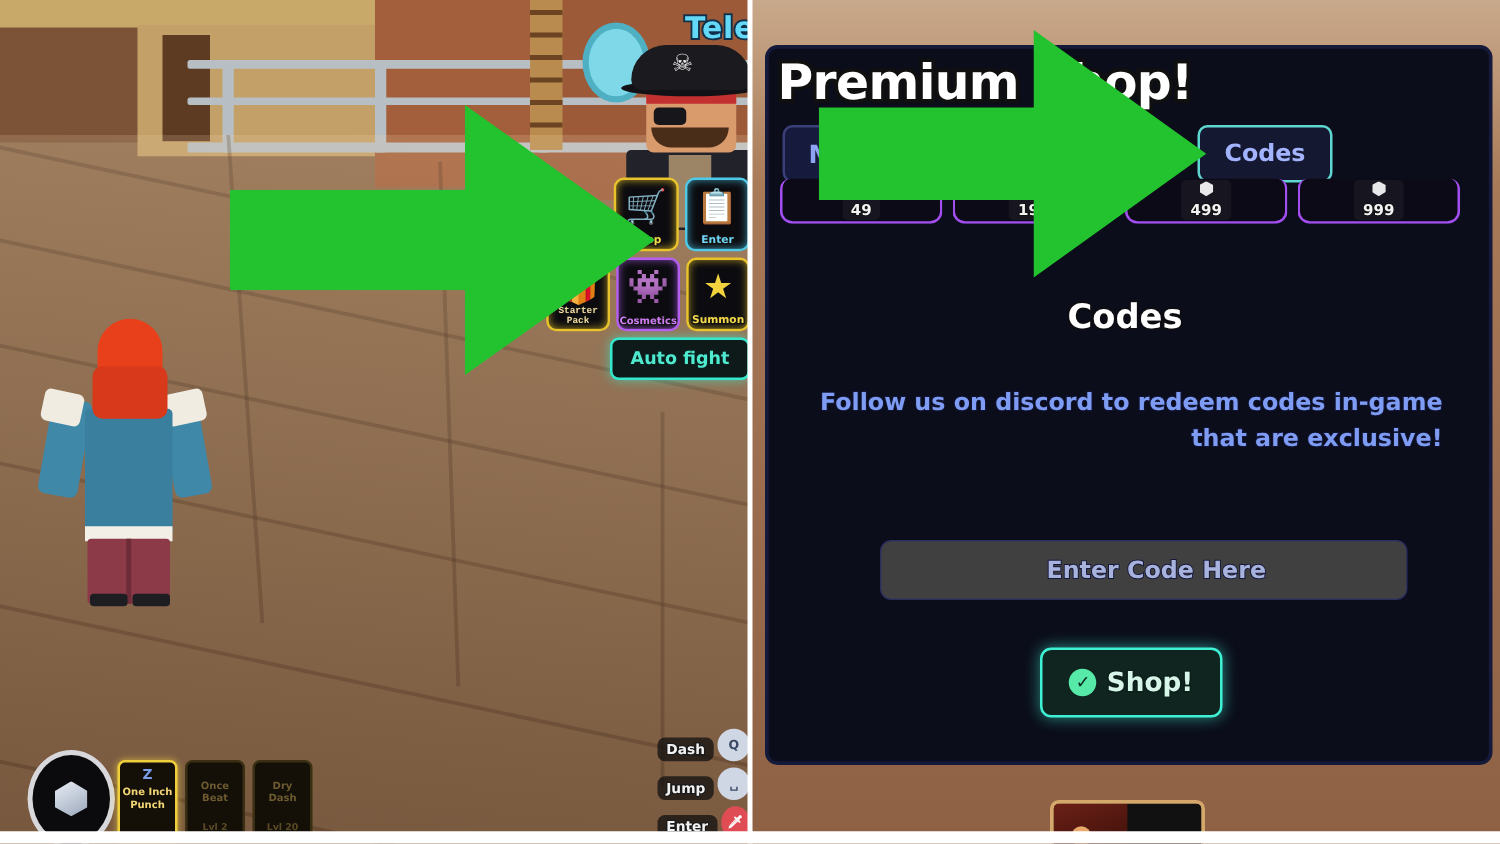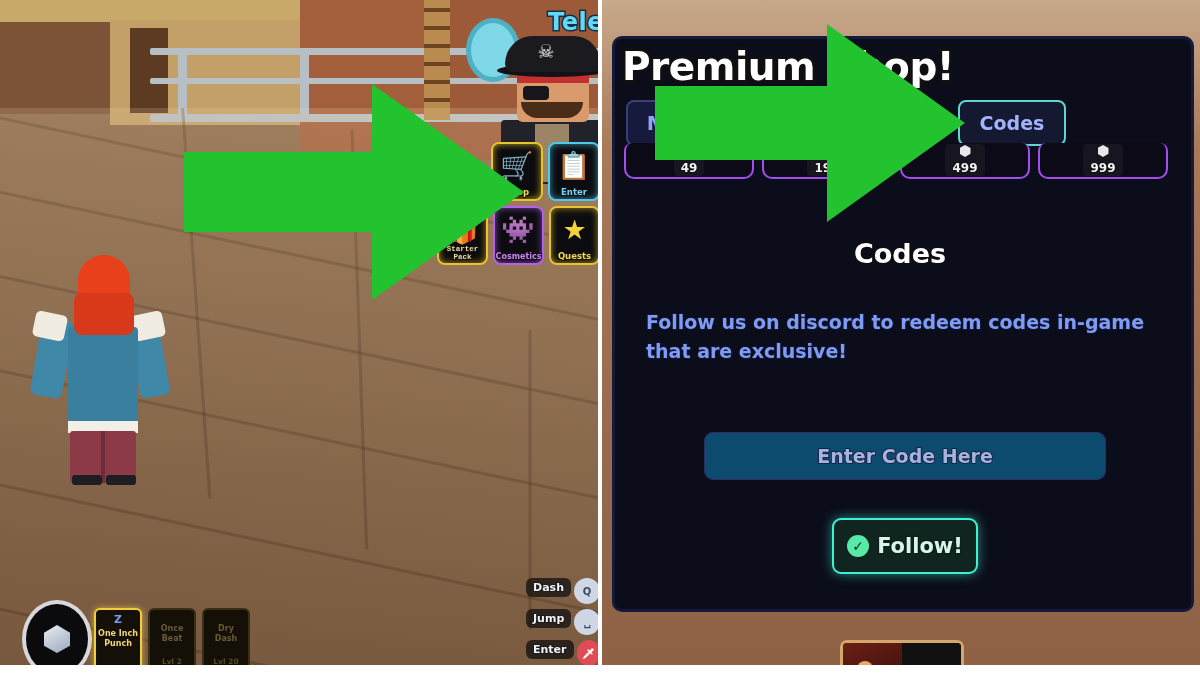--- a/index.html
+++ b/index.html
@@ -122,21 +122,21 @@
     font-weight:bold;color:#7b9de8;-webkit-text-stroke:2px #111;paint-order:stroke fill;}
   .skill .nm{position:absolute;left:0;right:0;top:19px;text-align:center;font-size:8px;
     line-height:10px;font-weight:bold;color:#f3d574;-webkit-text-stroke:1.6px #13100a;
     paint-order:stroke fill;padding:0 2px;}
   .skill.dim .nm{color:#6d5a2e;}
   .skill .lv{position:absolute;left:0;right:0;bottom:6px;text-align:center;font-size:7.5px;
     line-height:9px;font-weight:bold;color:#5b4a25;}
 
   
   .ctrls{position:absolute;right:0px;top:578px;width:74px;}
-  .ctrl{display:flex;align-items:flex-start;justify-content:flex-end;gap:3px;height:31px;}
+  .ctrl{display:flex;align-items:flex-end;justify-content:flex-end;gap:3px;height:31px;}
   .ctrl .lbl{font-size:11px;font-weight:bold;color:#f2f2f2;-webkit-text-stroke:2px #1b1b1b;
     paint-order:stroke fill;}
   .ctrl .pill{width:26px;height:26px;border-radius:50%;background:#cfd6e4;
     display:flex;align-items:center;justify-content:center;font-size:10px;font-weight:bold;
     color:#3a4a66;}
   .ctrl .pill.red{background:#e04c54;color:#fff;}
   .ctrl .chip{background:rgba(12,12,14,.72);border-radius:6px;padding:3px 7px;}
 
   
   #right-pane{position:absolute;left:600px;top:0;width:600px;height:675px;overflow:hidden;
@@ -158,27 +158,27 @@
   .price-card{flex:1;height:34px;border-radius:8px 8px 10px 10px;background:#0d0a18;
     border:2px solid #a24ef0;border-top:none;display:flex;align-items:flex-start;
     justify-content:center;overflow:hidden;}
   .price-tag{margin-top:1px;background:#17151f;border-radius:4px;padding:1px 7px;
     display:flex;align-items:center;gap:4px;font-size:12px;font-weight:bold;color:#f2f2f2;
     -webkit-text-stroke:1.5px #111;paint-order:stroke fill;flex-direction:column;}
   .robux{width:11px;height:12px;background:#e8e8ea;
     clip-path:polygon(50% 0,100% 25%,100% 72%,50% 100%,0 72%,0 25%);flex:none;}
   .codes-h2{position:absolute;left:0;right:0;top:238px;text-align:center;font-size:27px;
     font-weight:bold;color:#fff;-webkit-text-stroke:3px #0d0d12;paint-order:stroke fill;}
-  .codes-desc{position:absolute;left:46px;right:46px;top:308px;text-align:left;
+  .codes-desc{position:absolute;left:46px;right:46px;top:308px;text-align:right;
     font-size:19px;font-weight:bold;line-height:29px;color:#7f9cf5;
     -webkit-text-stroke:2px #101430;paint-order:stroke fill;}
   .code-input{position:absolute;left:104px;top:432px;width:400px;height:46px;border-radius:9px;
-    background:#0c4a6e;border:1px solid #2a2d63;display:flex;align-items:center;
+    background:#404040;border:1px solid #2a2d63;display:flex;align-items:center;
     justify-content:center;font-size:19px;font-weight:bold;color:#a8b3dd;
-    -webkit-text-stroke:1.5px #15173c;paint-order:stroke fill;}
+    -webkit-text-stroke:1.5px #15173c;paint-order:stroke fill;padding-left:20px;}
   .claim-btn{position:absolute;left:232px;top:518px;width:142px;height:52px;border-radius:9px;
     background:#10251f;border:2px solid #3ef0d4;box-shadow:0 0 12px rgba(62,240,212,.55);
     display:flex;align-items:center;justify-content:center;gap:8px;}
   .claim-check{width:22px;height:22px;border-radius:50%;background:#57e9a8;
     display:flex;align-items:center;justify-content:center;color:#0c2b20;font-size:14px;
     font-weight:bold;}
   .claim-label{font-size:21px;font-weight:bold;color:#d8f5ea;
     -webkit-text-stroke:2.5px #0c1f1a;paint-order:stroke fill;}
   .below-card{position:absolute;left:240px;top:640px;width:118px;height:40px;
     background:#2a1410;border:3px solid #d4a86a;border-radius:7px;overflow:hidden;}
@@ -288,22 +288,25 @@
         <div class="hud-btn hud-starter">
           <span class="glyph">🎁</span>
           <span class="cap">Starter Pack</span>
         </div>
         <div class="hud-btn hud-cosmetics">
           <span class="glyph" style="color:#b878f5">👾</span>
           <span class="cap">Cosmetics</span>
         </div>
         <div class="hud-btn hud-summon">
           <span class="glyph" style="color:#f2d23d">★</span>
-          <span class="cap">Quests</span>
+          <span class="cap">Summon</span>
         </div>
+      </div>
+      <div class="hud-row">
+        <div class="autofight">Auto fight</div>
       </div>
     </div>
 
     <div class="orb">
       <div class="orb-gem"></div>
     </div>
     <div class="skills">
       <div class="skill active">
         <span class="key">Z</span>
         <span class="nm">One Inch Punch</span>
@@ -377,21 +380,21 @@
       </div>
     </div>
 
     <div class="codes-h2">Codes</div>
     <div class="codes-desc">Follow us on discord to redeem codes in-game that are exclusive!</div>
 
     <div class="code-input">Enter Code Here</div>
 
     <div class="claim-btn">
       <span class="claim-check">✓</span>
-      <span class="claim-label">Follow!</span>
+      <span class="claim-label">Shop!</span>
     </div>
 
     <div class="below-card">
       <div class="bc-l"></div>
         <div class="bc-r"></div>
         <div class="bc-dot"></div>
     </div>
 
     <div class="arrow" style="left:55px;top:24px;">
       <svg width="310" height="198" viewBox="0 0 310 198">

